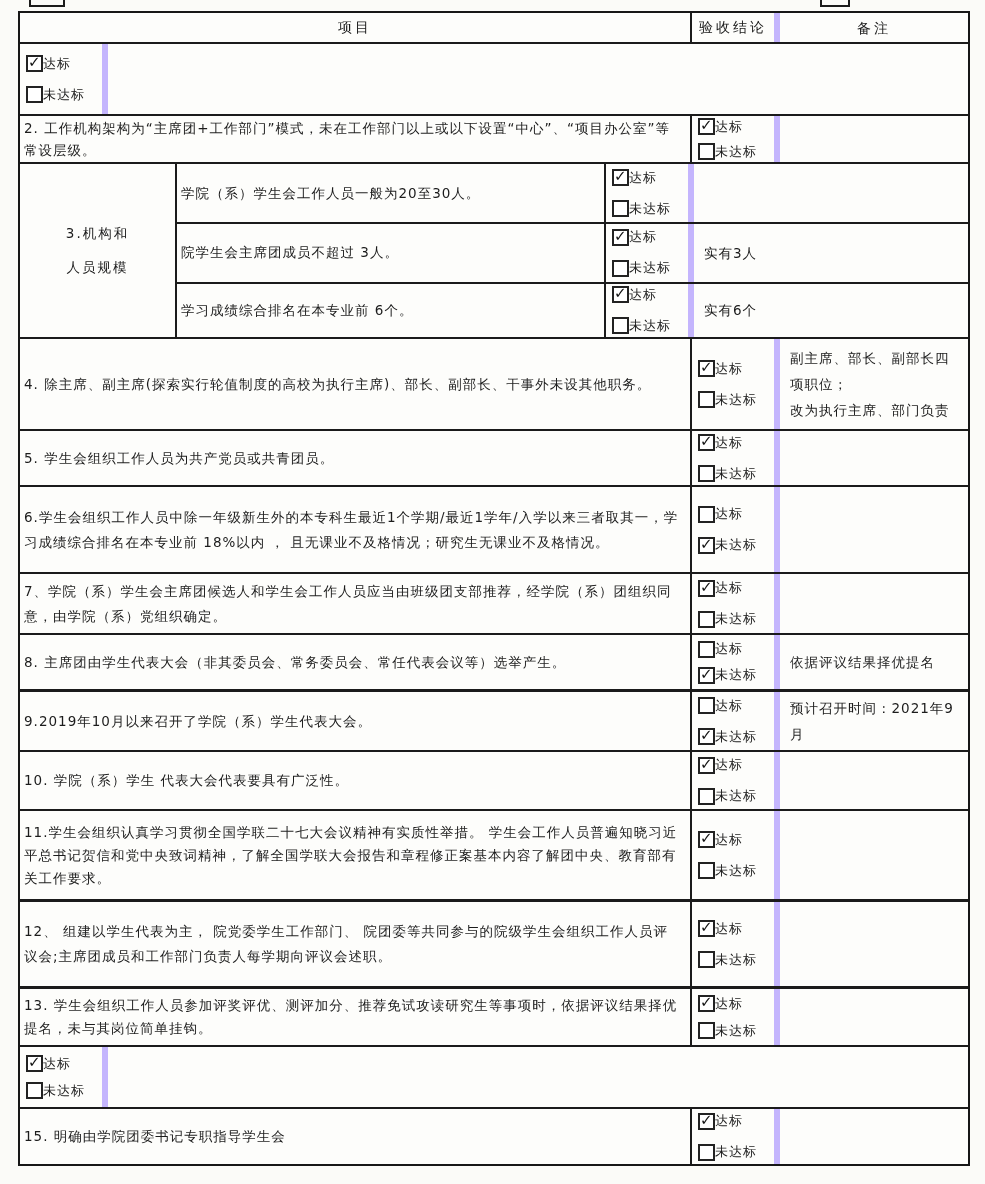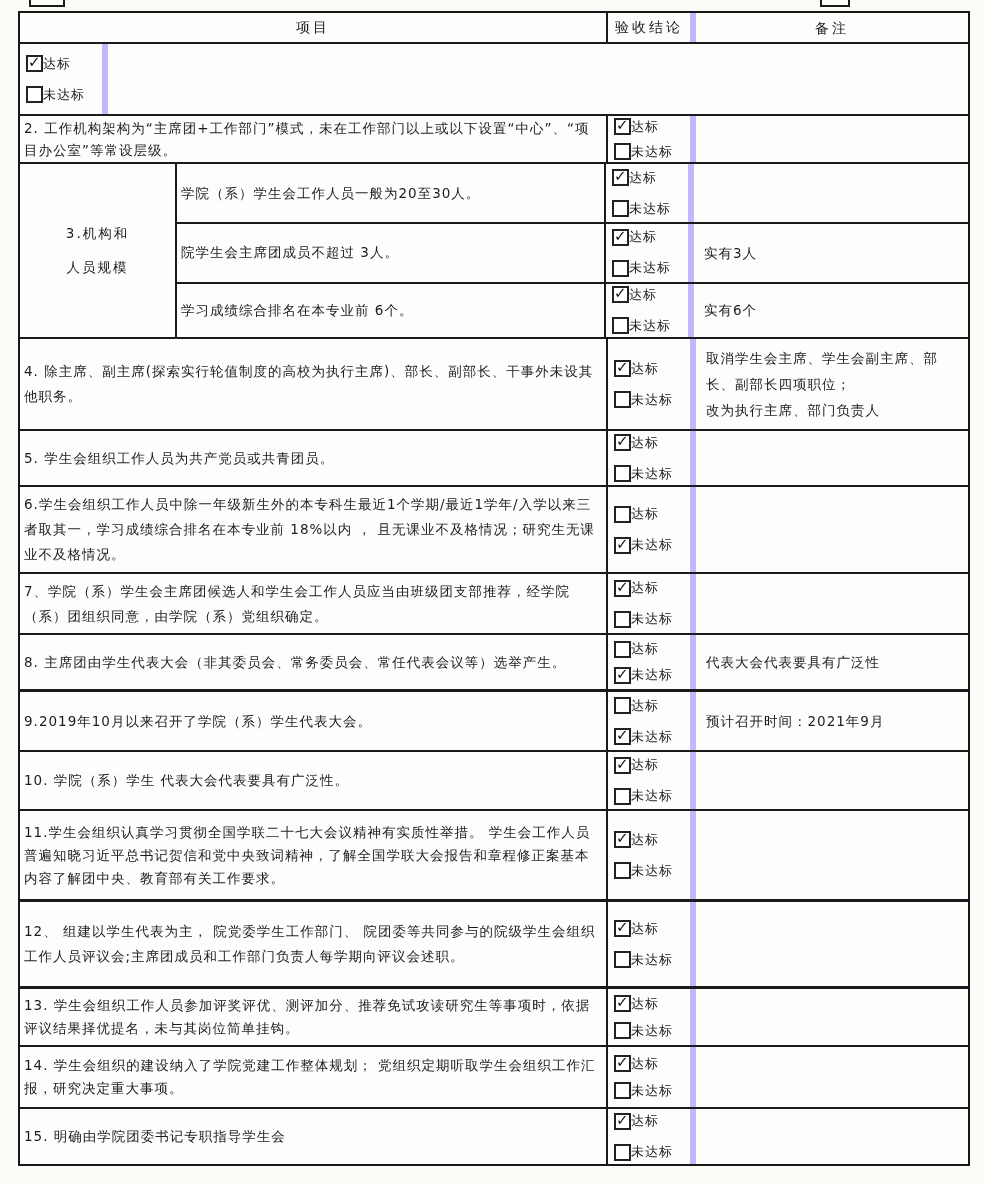--- a/index.html
+++ b/index.html
@@ -16,21 +16,21 @@
   .cut-box.r{left:820px;width:26px;}
   .table{
     position:absolute;left:18px;top:11px;width:952px;
     border:2px solid #171717;background:#fdfdfb;
     box-sizing:border-box;
   }
   .row{display:flex;box-sizing:border-box;border-top:2px solid #1b1b1b;}
   .row.first{border-top:none;}
   .row.thick{border-top-width:3px;}
   .cell{box-sizing:border-box;overflow:hidden;}
-  .cell.item{width:588px;border-right:2px solid #1b1b1b;display:flex;align-items:center;
+  .cell.item{width:672px;border-right:2px solid #1b1b1b;display:flex;align-items:center;
     padding:4px 8px 4px 4px;font-size:13.5px;line-height:25px;letter-spacing:1px;}
   .cell.concl{width:88px;border-right:6px solid #c4b5fd;display:flex;flex-direction:column;
     justify-content:center;gap:13px;padding-left:6px;}
   .cell.remark{flex:1;display:flex;align-items:center;padding:3px 6px 3px 10px;
     font-size:13.5px;line-height:26px;letter-spacing:1px;white-space:pre-line;}
   .thead .cell{display:flex;align-items:center;justify-content:center;font-size:14px;
     letter-spacing:3px;padding:0;}
   .cb-line{display:flex;align-items:center;font-size:13px;letter-spacing:1px;}
   .checkbox{width:13px;height:13px;border:2px solid #222;display:inline-block;
     position:relative;flex:none;background:#fff;}
@@ -205,21 +205,21 @@
       <div class="cell concl" style="gap:8px">
         <div class="cb-line">
             <span class="checkbox"></span>
             <span>达标</span>
           </div>
         <div class="cb-line">
             <span class="checkbox checked"></span>
             <span>未达标</span>
           </div>
       </div>
-      <div class="cell remark">代表大会代表要具有广泛性</div>
+      <div class="cell remark">依据评议结果择优提名</div>
     </div>
 
     <div class="row thick" style="height:61px">
       <div class="cell item">9.2019年10月以来召开了学院（系）学生代表大会。</div>
       <div class="cell concl">
         <div class="cb-line">
             <span class="checkbox"></span>
             <span>达标</span>
           </div>
         <div class="cb-line">
@@ -284,21 +284,20 @@
           </div>
         <div class="cb-line">
             <span class="checkbox"></span>
             <span>未达标</span>
           </div>
       </div>
       <div class="cell remark"></div>
     </div>
 
     <div class="row" style="height:62px">
-      <div class="cell item" style="line-height:23px">14. 学生会组织的建设纳入了学院党建工作整体规划； 党组织定期听取学生会组织工作汇报，研究决定重大事项。</div>
       <div class="cell concl" style="gap:9px">
         <div class="cb-line">
             <span class="checkbox checked"></span>
             <span>达标</span>
           </div>
         <div class="cb-line">
             <span class="checkbox"></span>
             <span>未达标</span>
           </div>
       </div>

